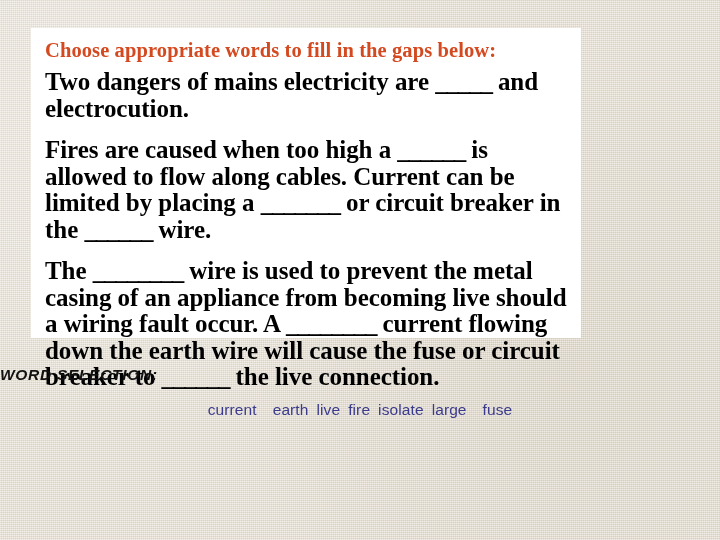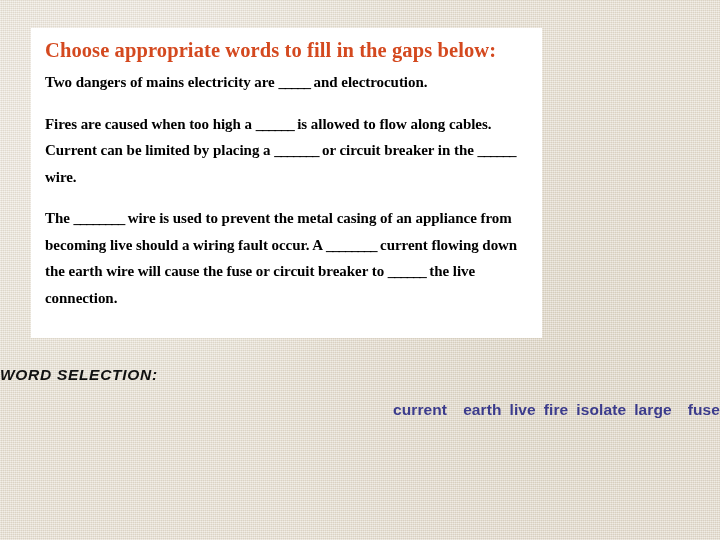--- a/index.html
+++ b/index.html
@@ -28,21 +28,21 @@
   #slide {
     position: absolute;
     inset: 0;
   }
 
   
   #content-card {
     position: absolute;
     left: 31px;
     top: 28px;
-    width: 511px;
+    width: 550px;
     height: 310px;
     background: #ffffff;
     box-sizing: border-box;
     padding: 9px 6px 0 10px;
   }
 
   #exercise-title {
     color: #d4491f;
     font-family: "Liberation Serif", serif;
     font-weight: bold;
@@ -50,21 +50,21 @@
     line-height: 26px;
     letter-spacing: 0.1px;
     white-space: nowrap;
     margin: 0 0 6px 4px;
   }
 
   .body-par {
     color: #000000;
     font-family: "Liberation Serif", serif;
     font-weight: bold;
-    font-size: 15px;
+    font-size: 25px;
     line-height: 26.5px;
     margin: 0 0 0 4px;
     letter-spacing: -0.05px;
   }
   #par-1 { margin-bottom: 15px; }
   #par-2 { margin-bottom: 15px; }
   #par-3 { margin-bottom: 4px; }
 
   .gap {
     font-family: "Liberation Serif", serif;
@@ -85,23 +85,23 @@
     font-size: 15.5px;
     letter-spacing: 0.7px;
     color: #111111;
   }
 
   #word-bank {
     position: absolute;
     left: 0;
     right: 0;
     top: 401px;
-    text-align: right;
+    text-align: center;
     font-family: "Liberation Sans", sans-serif;
-    font-weight: bold;
+    font-weight: normal;
     font-size: 15.5px;
     color: #3b3b8c;
     letter-spacing: 0.1px;
     white-space: nowrap;
   }
   #word-bank .word { display: inline-block; }
   #word-bank .sp-wide { display: inline-block; width: 16px; }
   #word-bank .sp-narrow { display: inline-block; width: 8px; }
 </style>
 </head>

